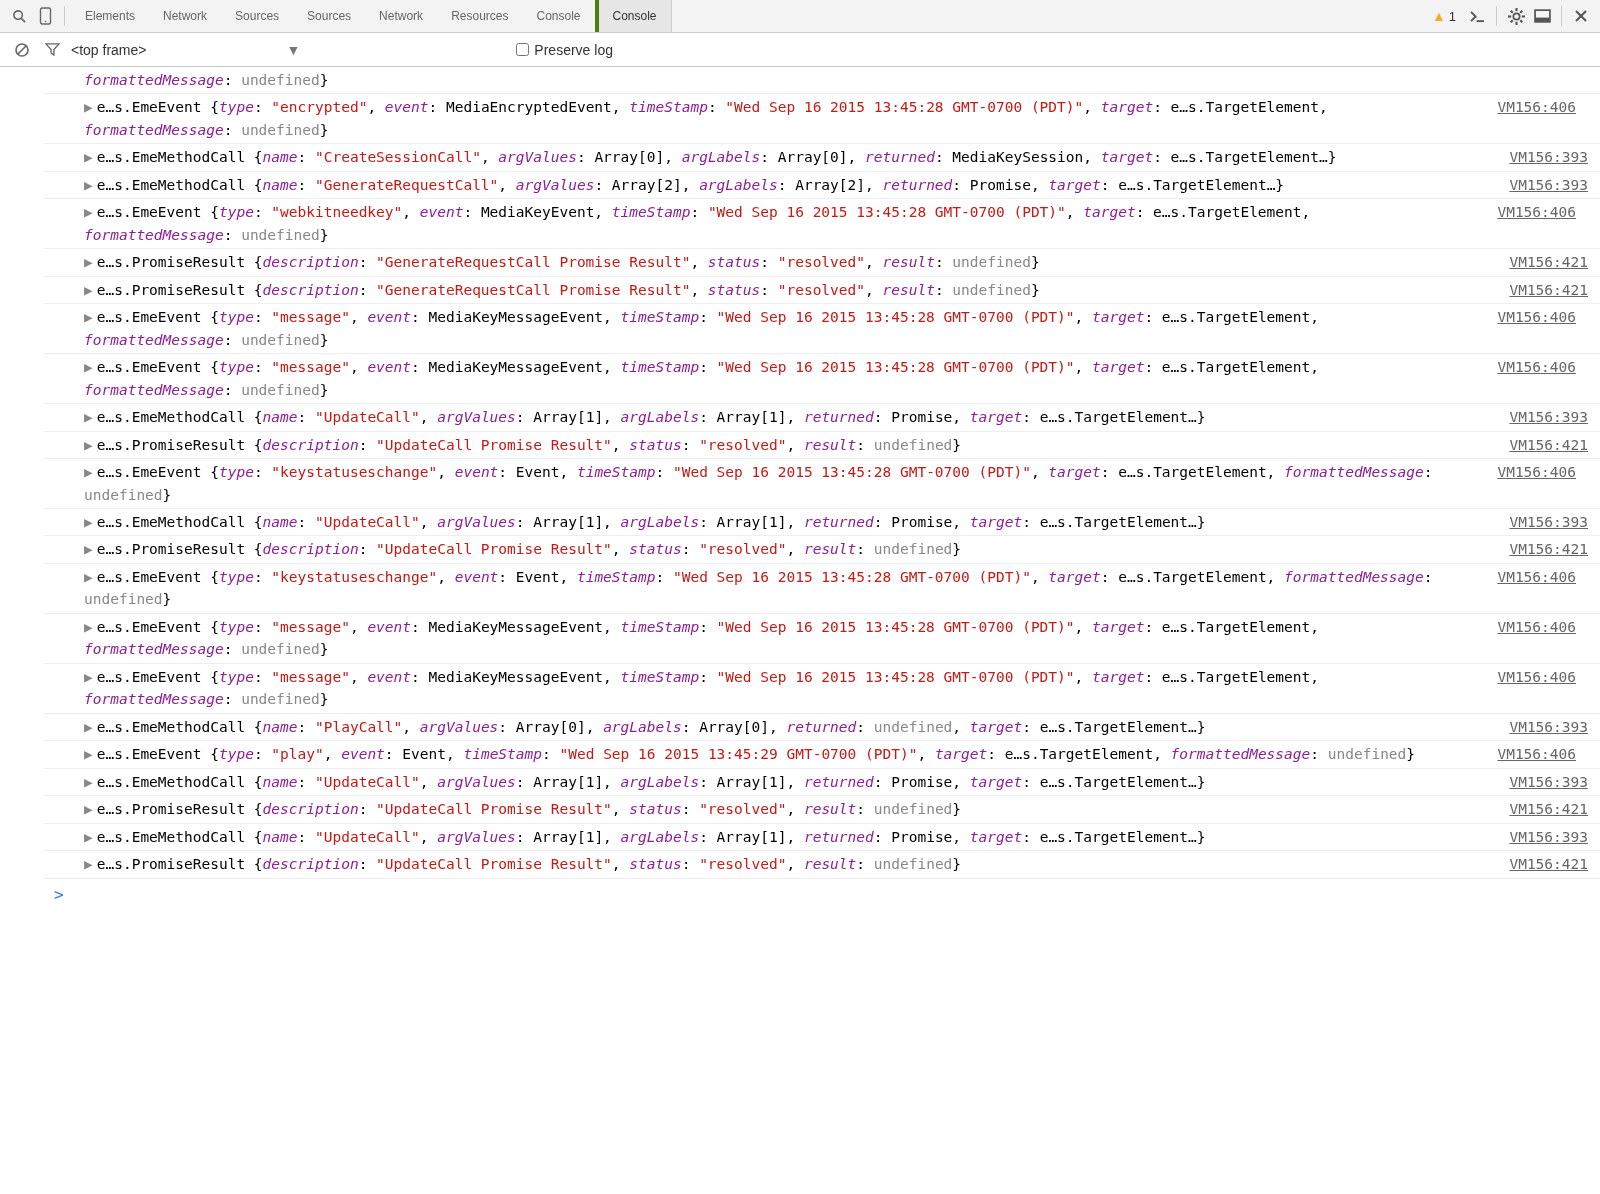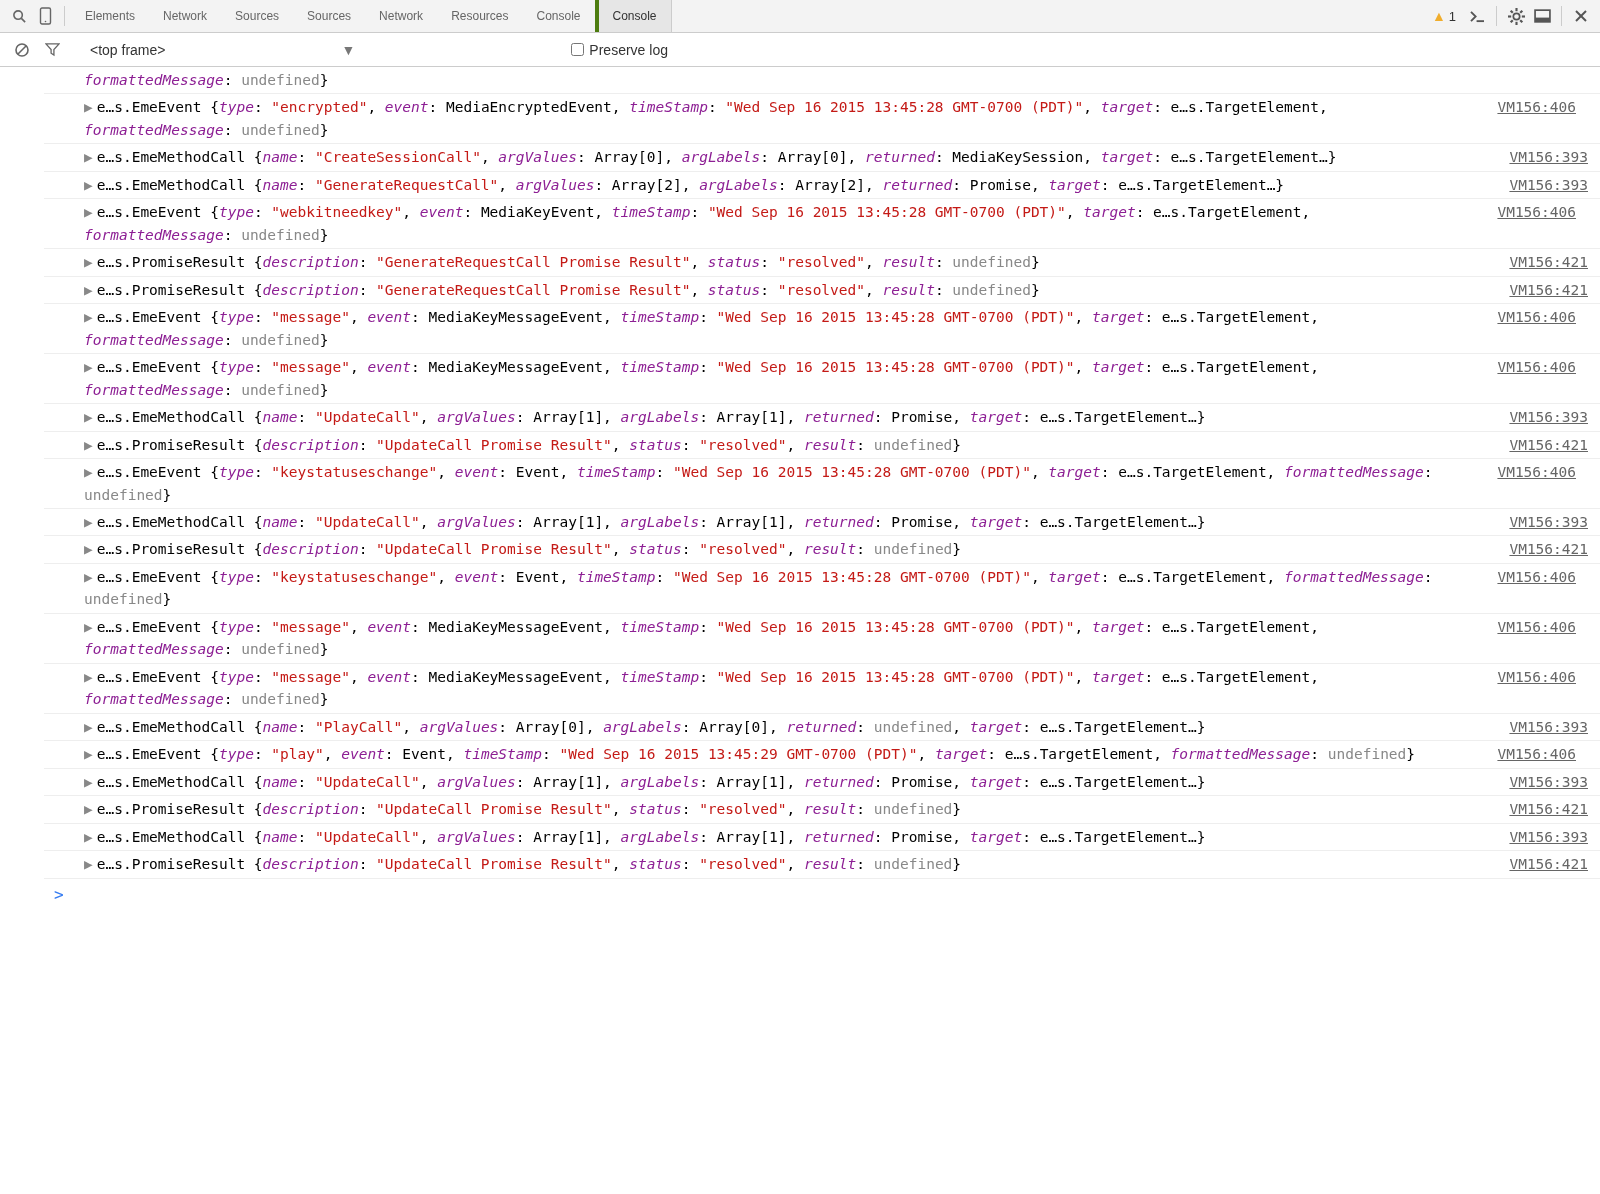--- a/index.html
+++ b/index.html
@@ -82,25 +82,24 @@
   display: flex;
   align-items: center;
   justify-content: center;
   color: #666;
   cursor: pointer;
   margin-right: 6px;
 }
 .frame-select {
   font-size: 14px;
   color: #333;
-  margin-left: 20px;
+  margin-left: 1px;
   margin-right: 200px;
   display: inline-flex;
   align-items: center;
-  gap: 36px;
 }
 .frame-select .dd { margin-left: 140px; color: #777;}
 .preserve {
   display: flex;
   align-items: center;
   font-size: 14px;
   color: #333;
   padding-left: 16px;
 }
 .preserve input { margin-right: 5px; }

